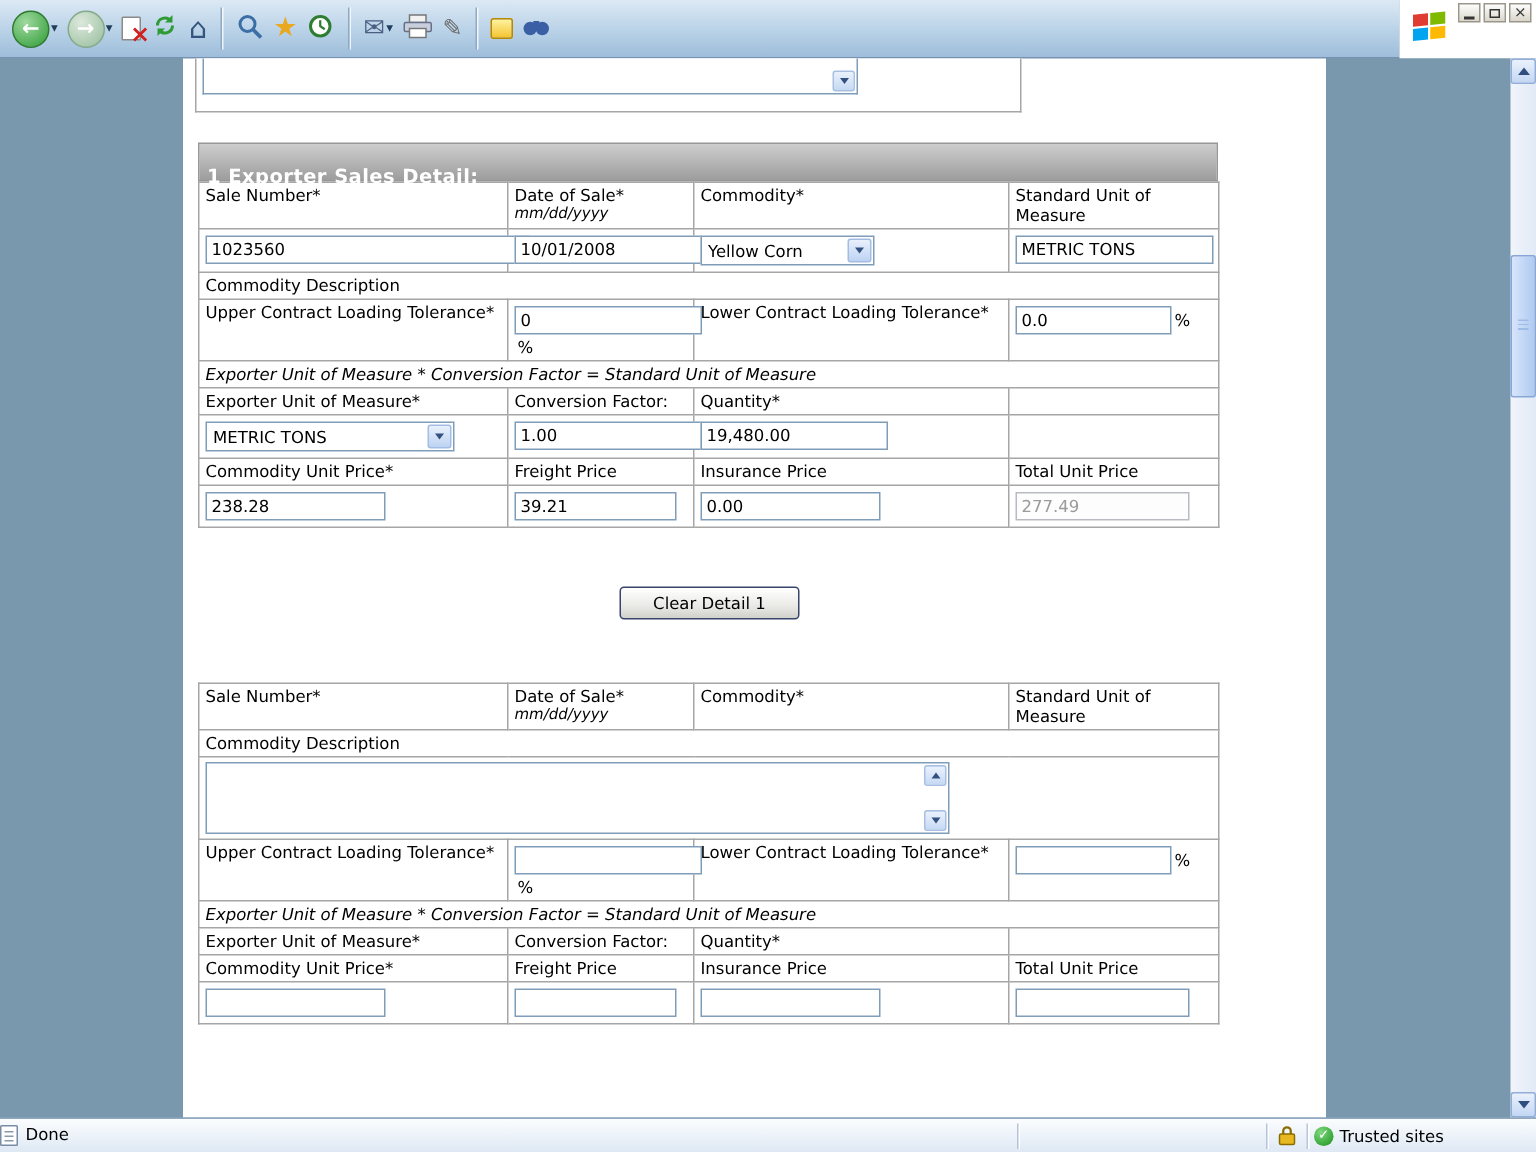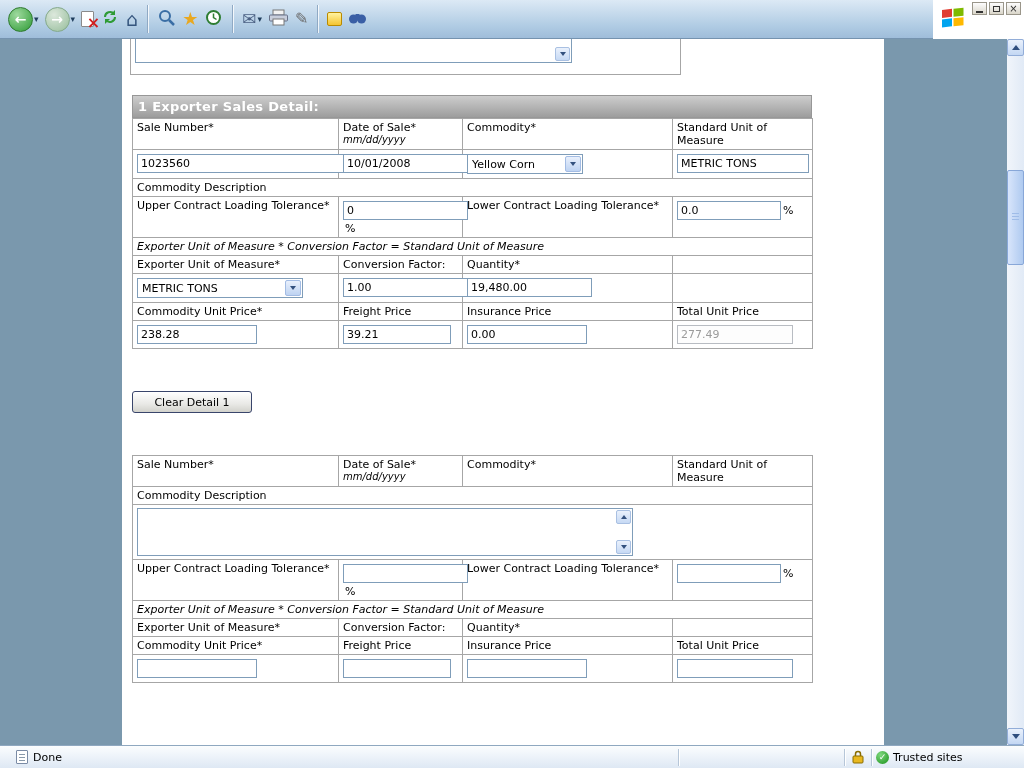--- a/index.html
+++ b/index.html
@@ -40,47 +40,47 @@
 .sbup{top:0}.sbdn{bottom:0}
 .thumb{position:absolute;left:0;top:131px;width:17px;height:95px;border:1px solid #88A7D8;border-radius:2px;background:linear-gradient(90deg,#D8E5FB,#AFCAF0)}
 .thumb::after{content:"";position:absolute;left:4px;right:4px;top:42px;height:9px;background:repeating-linear-gradient(#9FBCE8 0 1px,transparent 1px 3px)}
 .tri-up{width:0;height:0;border-left:4px solid transparent;border-right:4px solid transparent;border-bottom:5px solid #2F4E7E}
 .tri-dn{width:0;height:0;border-left:4px solid transparent;border-right:4px solid transparent;border-top:5px solid #2F4E7E}
 .tri-s{width:0;height:0;border-left:3px solid transparent;border-right:3px solid transparent;border-top:4px solid #33517E}
 .tri-su{width:0;height:0;border-left:3px solid transparent;border-right:3px solid transparent;border-bottom:4px solid #33517E}
 
 
 .sec{position:absolute;left:10px;width:680px}
-.sec-header{height:23px;background:linear-gradient(#CDCDCD,#9D9D9D);border:1px solid #979797;color:#fff;font-weight:bold;font-size:13px;line-height:21px;padding:0 5px;letter-spacing:.3px}
+.sec-header{height:23px;background:linear-gradient(#CDCDCD,#9D9D9D);border:1px solid #979797;color:#fff;font-weight:bold;font-size:13px;line-height:21px;padding:12px 5px;letter-spacing:.3px}
 table.tbl{border-collapse:collapse;table-layout:fixed;width:680px}
 .tbl td{border:1px solid #A6A6A6;padding:2px 4px;font-size:11px;color:#000;vertical-align:top;background:#fff}
 .r-lbl1 td{height:30px}
 .fmt{font-style:italic;font-size:10px}
 .formula td{font-style:italic;height:18px}
 .txt{height:19px;border:1px solid #7F9DB9;font:11px "DejaVu Sans",sans-serif;padding:1px 3px;margin:2px 0;background:#fff;vertical-align:middle}
 .txt.dis{color:#9B9B9B;border-color:#B8BCC2;background:#FDFDFD}
 .pct{font-size:11px;margin-left:2px}
 .w196{width:216px}.w106{width:125px}.w132{width:132px}.w104{width:104px}.w120{width:120px}.w108{width:108px}.w116{width:116px}
 .sel{display:inline-flex;align-items:center;position:relative;height:20px;border:1px solid #7F9DB9;background:#fff;font-size:11px;padding:0 19px 0 4px;margin:2px 0;cursor:default;white-space:nowrap;overflow:hidden}
 .sel .sbox{position:absolute;right:1px;top:1px;bottom:1px;width:16px;border:1px solid #A3BCE4;border-radius:2px;background:linear-gradient(#E9F0FC,#BED3F2);display:flex;align-items:center;justify-content:center}
 .selw146{width:116px}.selw166{width:166px}
 .textarea{position:relative;width:496px;height:48px;border:1px solid #7F9DB9;background:#fff;font-size:11px;padding:2px 20px 2px 4px;margin:1px 0;overflow:hidden}
 .tabtn{position:absolute;right:1px;width:15px;height:14px;border:1px solid #A9C0E2;border-radius:2px;background:linear-gradient(#EAF1FC,#C6D9F4);display:flex;align-items:center;justify-content:center;cursor:pointer}
 .taup{top:1px}.tadn{bottom:1px}
-.btnrow{position:absolute;left:10px;width:682px;display:flex;justify-content:flex-start;gap:17px}
+.btnrow{position:absolute;left:10px;width:682px;display:flex;justify-content:center;gap:17px}
 .btn{height:22px;min-width:120px;border:1px solid #39456B;border-radius:3px;background:linear-gradient(#FFFFFF,#E9E9E6 60%,#D2D2CC);font:11px "DejaVu Sans",sans-serif;padding:0 12px;box-shadow:inset 0 1px 0 #fff;cursor:pointer}
 
 
 .toppart{position:absolute;left:8px;top:0;width:551px;height:36px;border:1px solid #A6A6A6;border-top:none;background:#fff}
 .pt-ta{position:absolute;left:4px;top:0;width:437px;height:24px;border:1px solid #7F9DB9;border-top:none;background:#fff}
 .pt-btn{position:absolute;right:1px;bottom:1px;width:15px;height:14px;border:1px solid #A9C0E2;border-radius:2px;background:linear-gradient(#EAF1FC,#C6D9F4);display:flex;align-items:center;justify-content:center}
 
 
 .status{position:absolute;left:0;top:745px;width:1024px;height:23px;background:linear-gradient(#FBFDFE,#DEE8F4);border-top:1px solid #8FA8C0;display:flex;align-items:center;font-size:11px;color:#000}
-.st-left{display:flex;align-items:center;gap:5px;padding-left:16px;flex:1}
+.st-left{display:flex;gap:5px;padding-left:0;flex:1}
 .st-div{width:1px;height:17px;background:#B6C6D8;box-shadow:1px 0 0 #fff}
 .st-empty{width:165px;height:100%}
 .st-lock{width:26px;display:flex;justify-content:center;align-items:center}
 .st-zone{display:flex;align-items:center;gap:4px;width:152px;padding-left:4px}
 .checkc{width:13px;height:13px;border-radius:50%;background:radial-gradient(circle at 35% 30%,#7FD87F,#189018);color:#fff;font-size:9px;line-height:13px;text-align:center;font-weight:bold}
 .doc-ic{width:12px;height:14px;background:#fff;border:1px solid #7A8BA5;border-radius:1px;position:relative}
 .doc-ic::after{content:"";position:absolute;left:2px;top:3px;width:6px;height:1px;background:#8899AA;box-shadow:0 3px 0 #8899AA,0 6px 0 #8899AA}
 </style>
 </head>
 <body>

